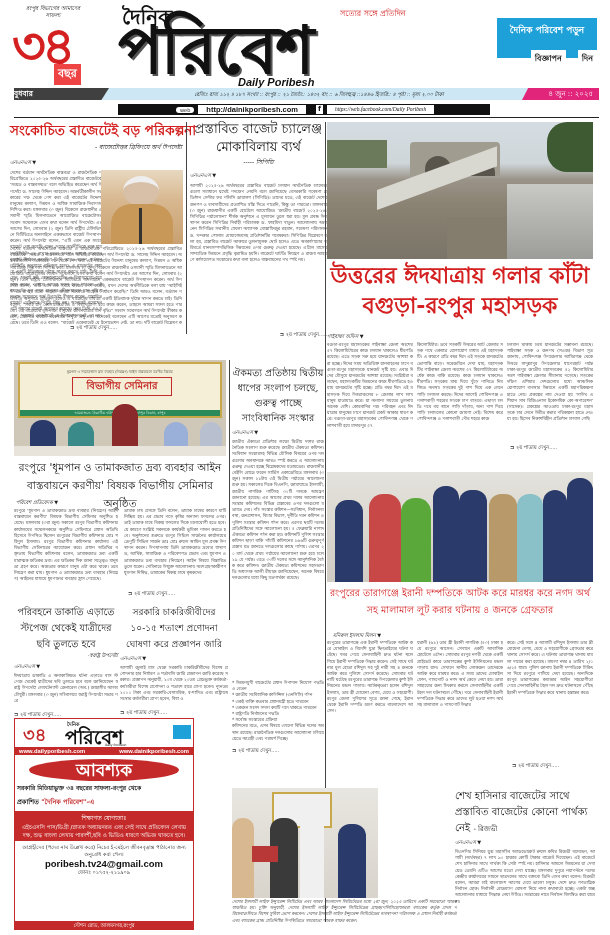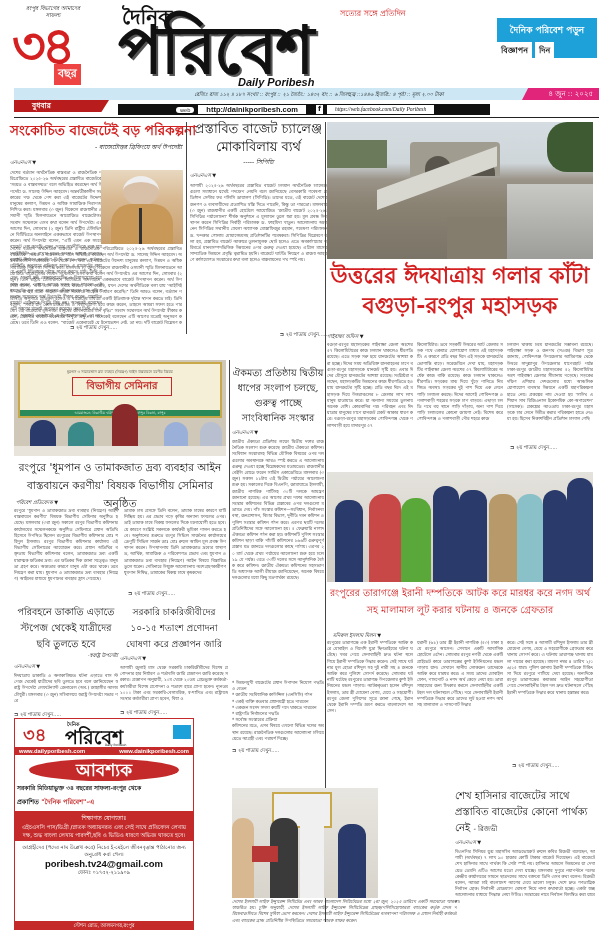--- a/index.html
+++ b/index.html
@@ -24,28 +24,28 @@
   <div class="abs" style="left:12px;top:18px;font-size:52px;line-height:56px;color:#d42020;font-weight:bold;font-family:'DejaVu Serif',serif;letter-spacing:-4px">৩৪</div>
   <div class="abs" style="left:54px;top:64px;background:#ef4444;color:#fff;font-size:11px;font-weight:bold;padding:1px 4px">বছর</div>
 
   <div class="abs" style="left:122px;top:2px;font-size:20px;font-weight:bold;font-family:'DejaVu Serif',serif">দৈনিক</div>
   <div class="abs" style="left:118px;top:14px;width:340px;font-size:66px;line-height:72px;font-weight:900;font-family:'DejaVu Serif',serif;color:#111;letter-spacing:-2px;text-shadow:2px 2px 0 #555">পরিবেশ</div>
   <div class="abs" style="left:238px;top:76px;font-size:11px;font-weight:bold;font-style:italic;font-family:'Liberation Sans',sans-serif">Daily Poribesh</div>
   <div class="abs" style="left:340px;top:7px;font-size:8px;color:#d42020">সত্যের সঙ্গে প্রতিদিন</div>
 
   <div class="abs" style="left:497px;top:18px;width:100px;height:40px;background:#1ea0d8">
     <div style="color:#fff;font-size:9px;text-align:center;margin-top:5px;font-weight:bold">দৈনিক পরিবেশ পড়ুন</div>
-    <div style="display:flex;justify-content:flex-start;gap:3px;margin-top:4px">
+    <div style="display:flex;justify-content:flex-end;gap:12px;margin-top:12px">
       <span style="background:#fff;font-size:8px;padding:2px 4px;font-weight:bold">বিজ্ঞাপন</span>
       <span style="background:#fff;font-size:8px;padding:2px 4px;font-weight:bold">দিন</span>
     </div>
   </div>
 
   <div class="abs" style="left:14px;top:88px;width:585px;height:12px;background:#cde8f4">
-    <div class="abs" style="left:0;top:12px;width:95px;height:12px;background:#b91c1c;color:#fff;font-size:7.5px;line-height:12px;padding-left:18px;font-weight:bold;clip-path:polygon(0 0,100% 0,92% 100%,0 100%)">বুধবার</div>
+    <div class="abs" style="left:0;top:0;width:95px;height:12px;background:#404040;color:#fff;font-size:7.5px;line-height:12px;font-weight:bold;clip-path:polygon(0 0,100% 0,92% 100%,0 100%)">বুধবার</div>
     <div class="abs" style="left:110px;top:0;width:390px;height:12px;font-size:5px;line-height:12px;font-style:italic;text-align:center;color:#111;white-space:nowrap;overflow:hidden">রেজিঃ রাজ ১১২ ॥ ১৮৭ সংখ্যা :: রংপুর :: ২১ জৈষ্ঠ্য:: ১৪৩২ বাং :: ৬ জিলহজ্ব ::১৪৪৬ হিজরি:: ৪ পৃষ্ঠা :: মূল্য ২.০০ টাকা</div>
     <div class="abs" style="left:508px;top:0;width:77px;height:12px;background:#e0257a;color:#fff;font-size:7px;line-height:12px;text-align:right;padding-right:6px;clip-path:polygon(8% 0,100% 0,100% 100%,0 100%)">৪ জুন :: ২০২৫</div>
   </div>
 
   <div class="abs" style="left:118px;top:104px;width:372px;height:11px;background:#111;display:flex;align-items:center;gap:4px;padding-left:58px">
     <span style="background:#fff;border-radius:6px;font-size:5px;padding:0 4px;color:#111">web</span>
     <span style="background:#fff;font-size:7.5px;font-weight:bold;padding:0 8px;font-family:'Liberation Sans',sans-serif;line-height:9px">http://dainikporibesh.com</span>
     <span style="background:#fff;color:#111;font-size:7px;font-weight:bold;padding:0 2px;margin-left:6px;line-height:9px">f</span>
     <span style="background:#fff;font-size:5.5px;font-style:italic;padding:0 8px;font-family:'Liberation Serif',serif;line-height:9px">https://web.facebook.com/Daily Poribesh</span>
   </div>

